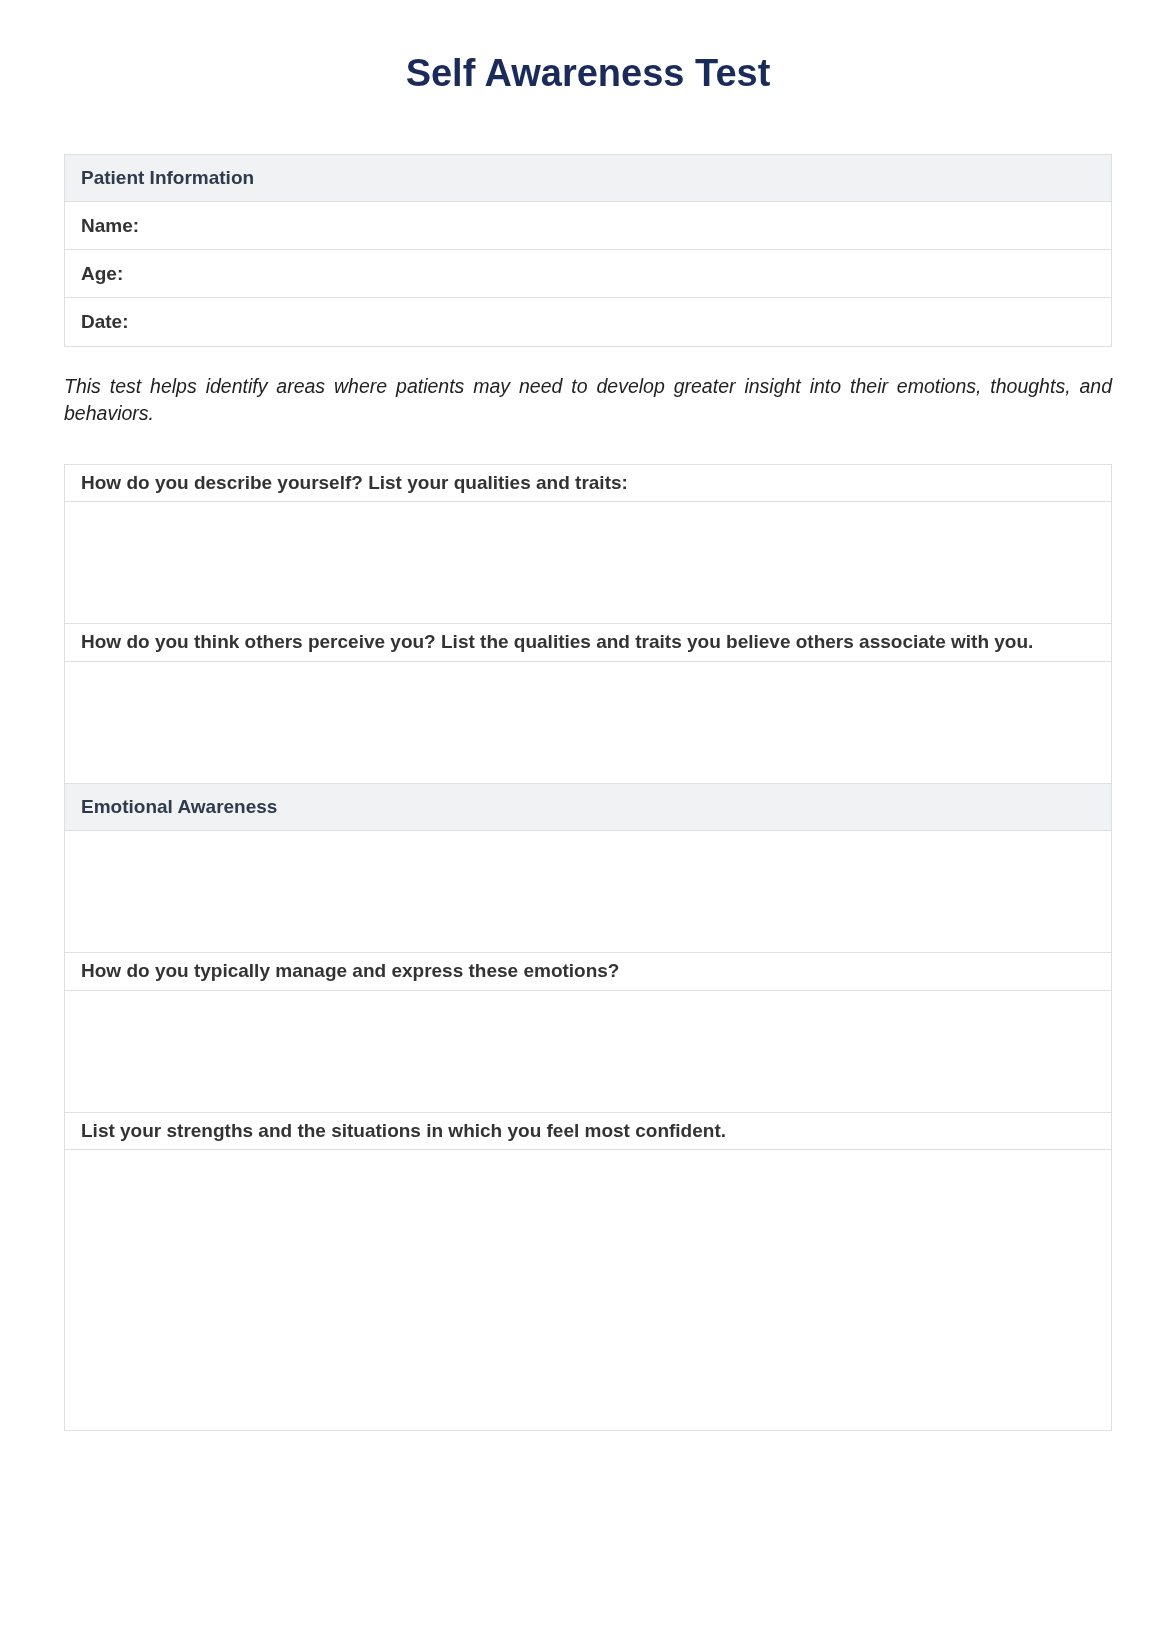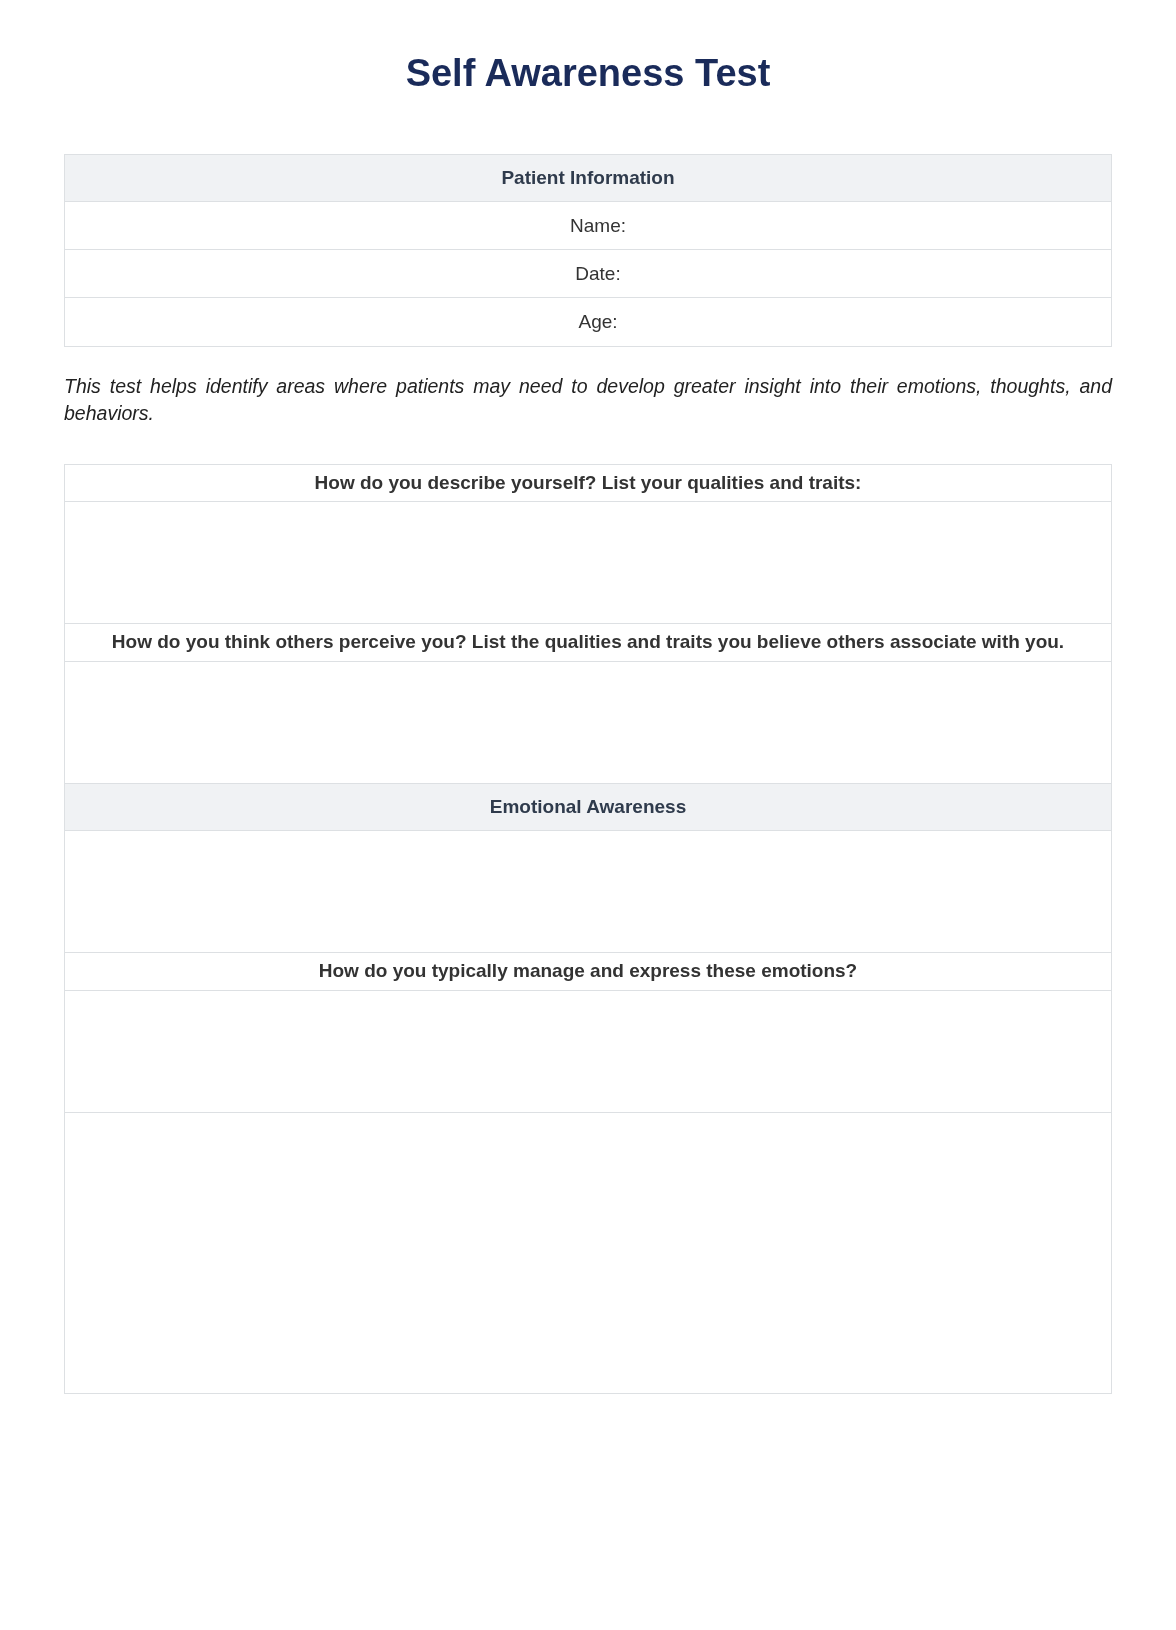--- a/index.html
+++ b/index.html
@@ -21,21 +21,20 @@
     line-height: 1.15;
     font-weight: bold;
     color: var(--title-color, #1a2b5a);
   }
 
   .content { padding: 0 64px; }
 
   .tbl {
     border: 1px solid var(--border, #dde0e3);
     background: #22c55e;
-    text-align: center;
   }
   .tbl > div { border-bottom: 1px solid var(--border, #dde0e3); }
   .tbl > div:last-child { border-bottom: none; }
 
   .tbl-header {
     background: var(--header-bg, #f0f2f4);
     font-weight: bold;
     font-size: 19px;
     line-height: 22px;
     color: #2f3b4c;
@@ -45,21 +44,21 @@
   .info-tbl { margin-top: 58px; }
 
   .field-row {
     height: 48px;
     padding: 12px 16px;
     font-size: 19px;
     line-height: 23px;
     background: #ffffff;
     cursor: text;
   }
-  .field-label { font-weight: normal; color: var(--text, #333333); margin-left: 20px; }
+  .field-label { font-weight: bold; color: var(--text, #333333); }
 
   .intro {
     margin: 26px 0 0 0;
     font-style: italic;
     font-size: 19.5px;
     line-height: 1.38;
     color: #222222;
     text-align: justify;
   }
 
@@ -89,39 +88,40 @@
   <h1 class="doc-title">Self Awareness Test</h1>
 
   <div class="content">
 
     <div class="tbl info-tbl">
       <div class="tbl-header">Patient Information</div>
       <div class="field-row">
         <span class="field-label">Name:</span>
       </div>
       <div class="field-row">
-        <span class="field-label">Date:</span>
+        <span class="field-label">Age:</span>
       </div>
       <div class="field-row">
-        <span class="field-label">Age:</span>
+        <span class="field-label">Date:</span>
       </div>
     </div>
 
     <p class="intro">This test helps identify areas where patients may need to develop greater insight into their emotions, thoughts, and behaviors.</p>
 
     <div class="tbl main-tbl">
 
       <div class="q-row">How do you describe yourself? List your qualities and traits:</div>
       <div class="answer"></div>
       <div class="q-row">How do you think others perceive you? List the qualities and traits you believe others associate with you.</div>
       <div class="answer"></div>
 
       <div class="tbl-header">Emotional Awareness</div>
       <div class="answer"></div>
       <div class="q-row">How do you typically manage and express these emotions?</div>
       <div class="answer"></div>
 
+      <div class="q-row">List your strengths and the situations in which you feel most confident.</div>
       <div class="answer answer-last"></div>
 
     </div>
 
   </div>
 </div>
 
 </body></html>

